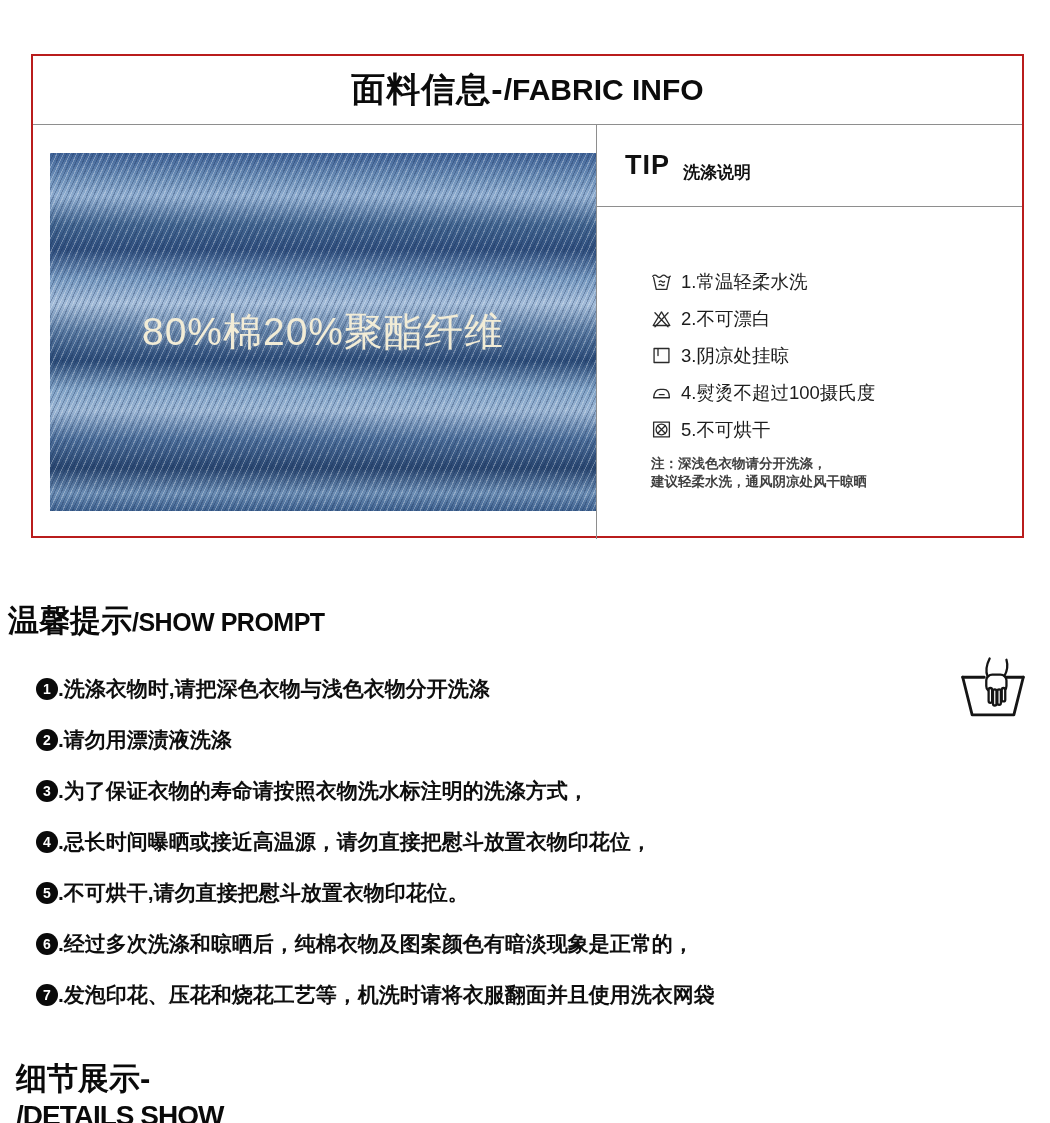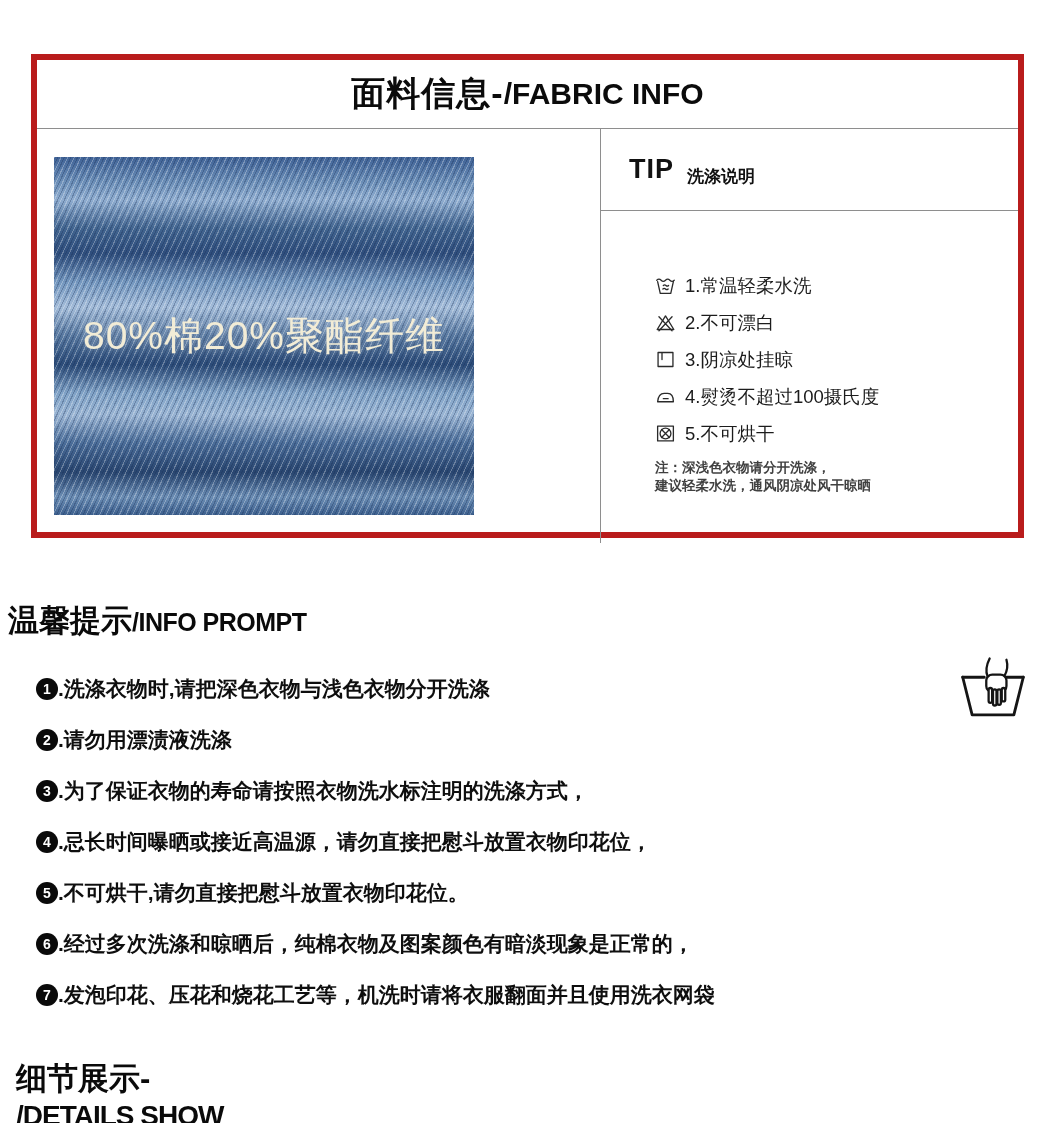--- a/index.html
+++ b/index.html
@@ -5,32 +5,32 @@
   html,body{margin:0;padding:0;background:#ffffff;}
   .canvas{
     position:relative; width:1050px; height:1123px; background:#fff;
     font-family:"Liberation Sans","DejaVu Sans",sans-serif; color:#111;
     overflow:hidden;
   }
 
   
   .fabric-box{
     position:absolute; left:31px; top:54px; width:993px; height:484px;
-    border:6px solid #b91c1c; box-sizing:border-box; background:#fff;
+    border:2px solid #b91c1c; box-sizing:border-box; background:#fff;
   }
   .fb-header{
     height:68px; border-bottom:1px solid #8e8e8e;
     display:flex; align-items:center; justify-content:center;
   }
   .fb-title-cn{font-size:34px; font-weight:700; letter-spacing:1px; color:#0b0b0b;}
   .fb-title-en{font-size:30px; font-weight:700; color:#0b0b0b; letter-spacing:0px;}
   .fb-content{display:flex; height:414px;}
   .fb-left{width:563px; position:relative; box-sizing:border-box;}
   .fabric-image{
-    position:absolute; left:17px; top:28px; width:420px; height:358px;
+    position:absolute; left:17px; top:28px; width:546px; height:358px;
     display:flex; align-items:center; justify-content:center;
     background-color:#5c7fab;
     background-image:
       repeating-linear-gradient(115deg,
         rgba(255,255,255,.28) 0px, rgba(255,255,255,.28) 1px,
         rgba(255,255,255,0) 1px, rgba(255,255,255,0) 3px,
         rgba(22,42,80,.30) 3px, rgba(22,42,80,.30) 4px,
         rgba(22,42,80,0) 4px, rgba(22,42,80,0) 6px),
       linear-gradient(180deg,
         #3f6296 0%, #6c8fb8 7%, #8fadd0 12%, #41648f 20%, #2e4d7c 27%,
@@ -159,21 +159,21 @@
           <div>注：深浅色衣物请分开洗涤，</div>
           <div>建议轻柔水洗，通风阴凉处风干晾晒</div>
         </div>
       </div>
 
     </div>
   </div>
 
   <div class="wp-heading">
     <span class="wp-title-cn">温馨提示</span>
-    <span class="wp-title-en">/INFO PROMPT</span>
+    <span class="wp-title-en">/SHOW PROMPT</span>
   </div>
 
   <svg class="handwash-icon" viewBox="0 0 110 100">
     <g stroke="#151515" fill="none" stroke-width="4.2" stroke-linecap="round" stroke-linejoin="round">
       <path d="M10,34 L24,90 L86,90 L100,34"></path>
       <path d="M10,34 L42,34 M74,34 L100,34"></path>
     </g>
     <g stroke="#151515" fill="#ffffff" stroke-width="3.4" stroke-linecap="round" stroke-linejoin="round">
       <path d="M50,6 C45,16 44,26 47,33 L47,38 L73,38 L72,32 C76,25 77,15 75,8"></path>
       <rect x="45" y="30" width="30" height="26" rx="9"></rect>

